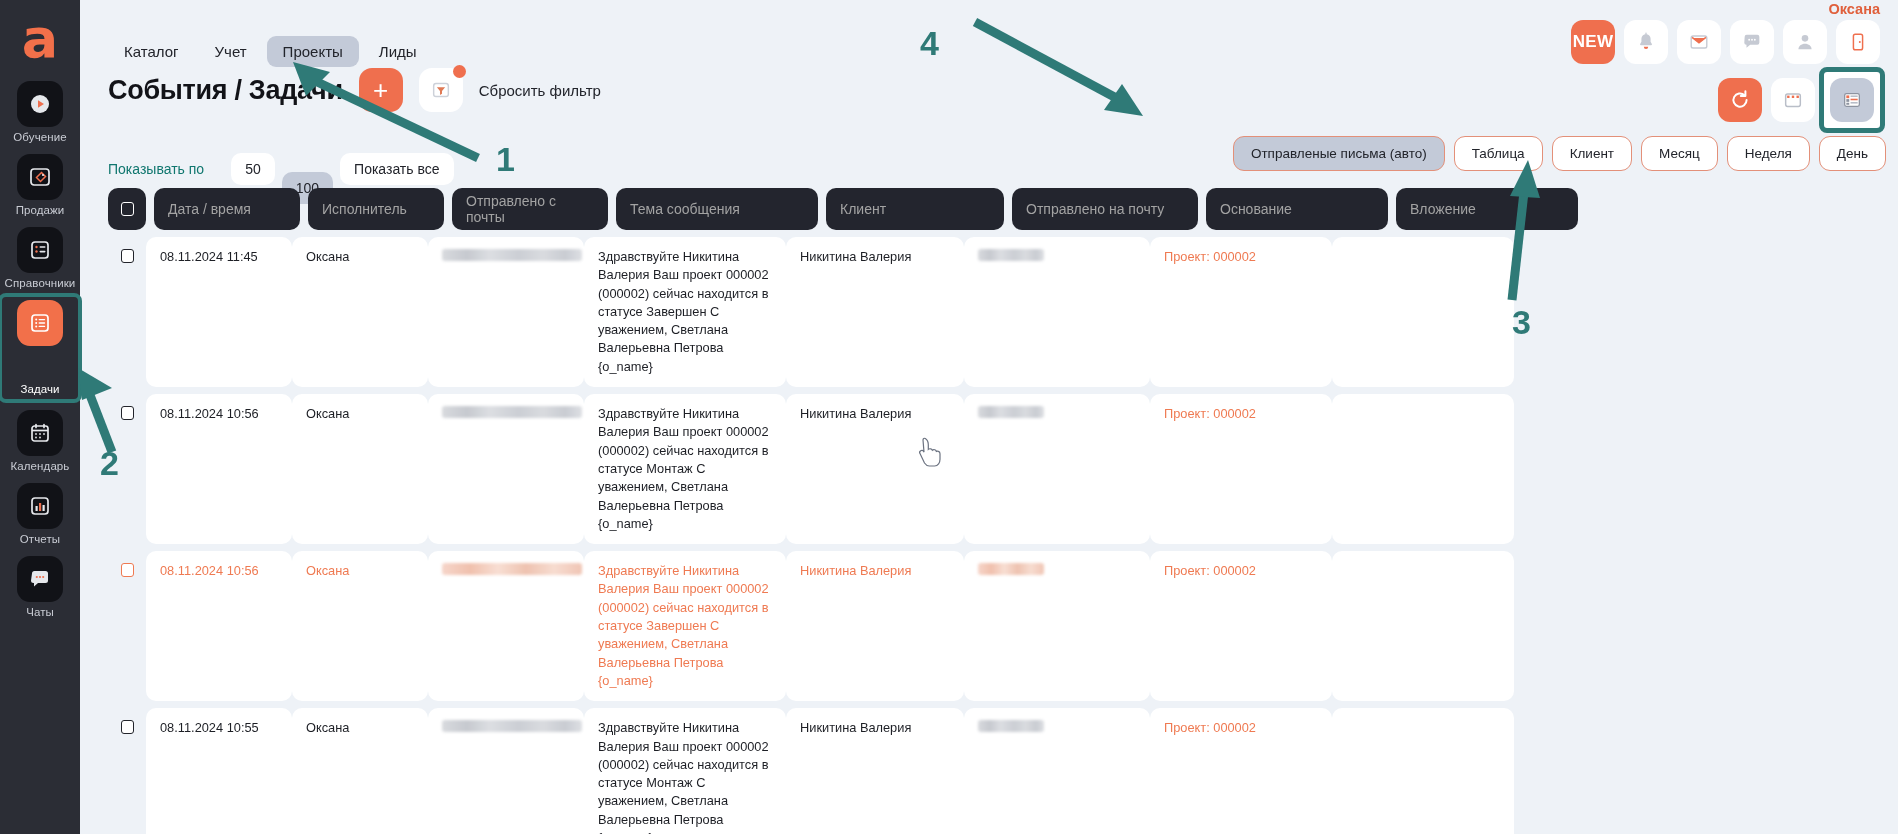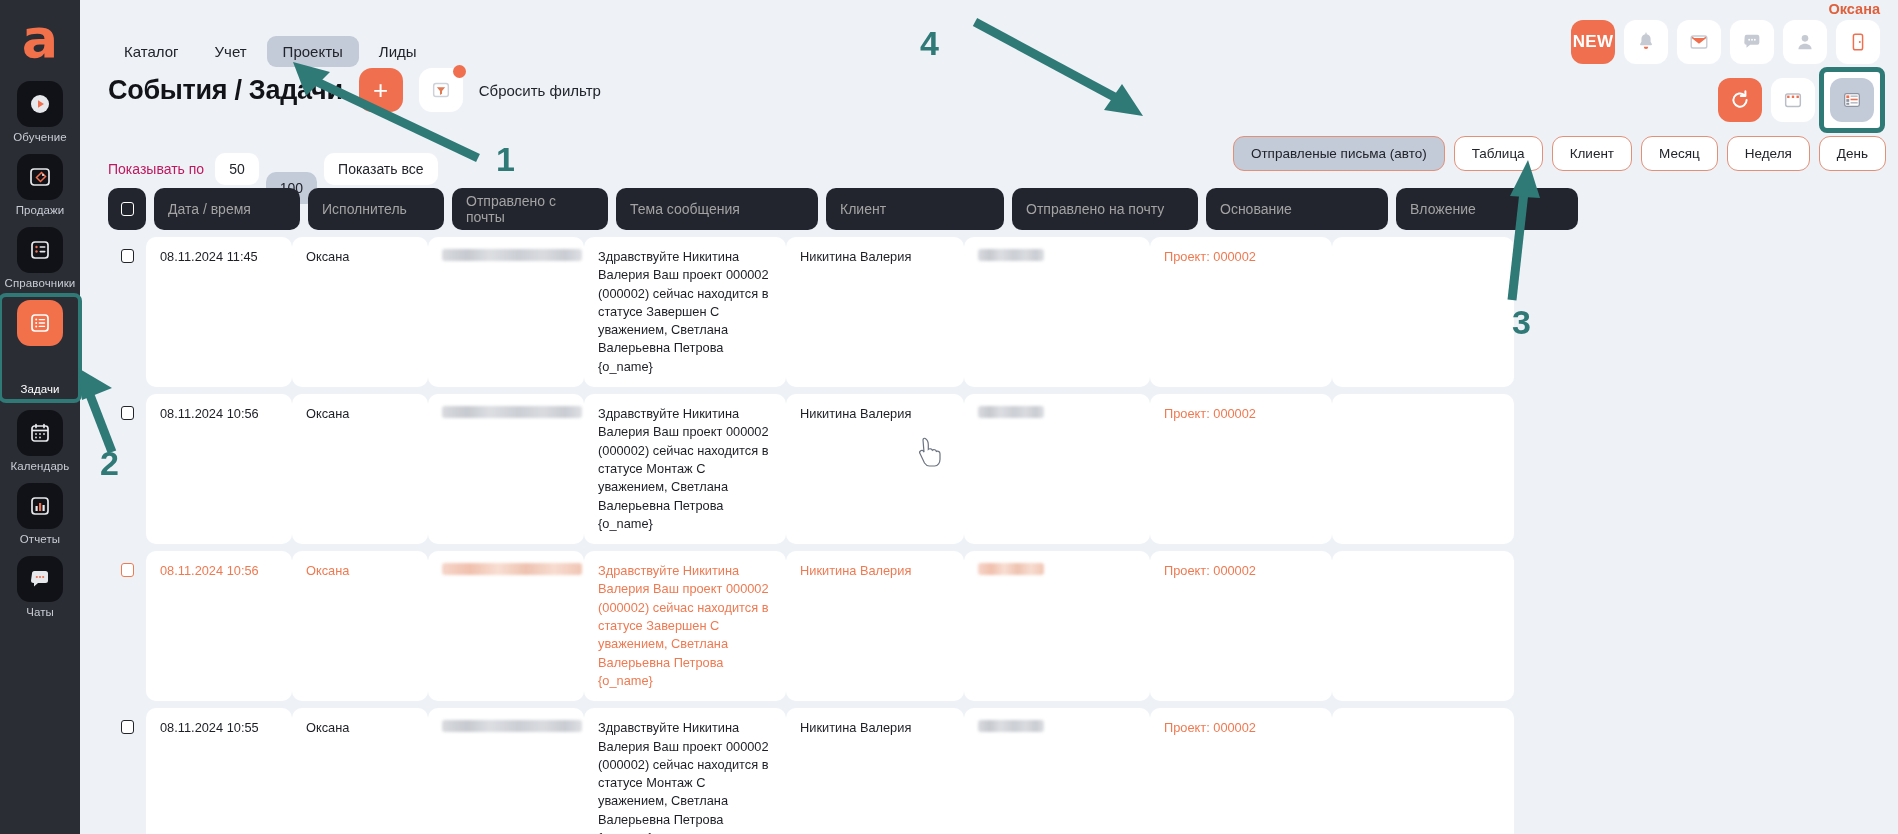--- a/index.html
+++ b/index.html
@@ -100,21 +100,21 @@
     position: absolute; right: -3px; top: -3px;
     width: 13px; height: 13px; border-radius: 50%; background: #ef6f4e;
   }
   .reset-filter { font-size: 15px; color: #22242b; cursor: pointer; white-space: nowrap; }
 
   
   .showby {
     position: absolute; left: 28px; top: 133px;
     display: flex; align-items: center; gap: 7px;
   }
-  .showby-label { font-size: 14px; color: #be185d; margin-right: 4px; }
+  .showby-label { font-size: 14px; color: #0f766e; margin-right: 20px; }
   .chip {
     min-width: 40px; padding: 8px 14px; border-radius: 10px;
     background: #ffffff; font-size: 14px; color: #22242b;
     text-align: center; cursor: pointer; white-space: nowrap;
   }
   .chip.active { background: #c3cad8; margin-top: 39px; }
 
   
   .toolbar-icons {
     position: absolute; right: 18px; top: 72px;

